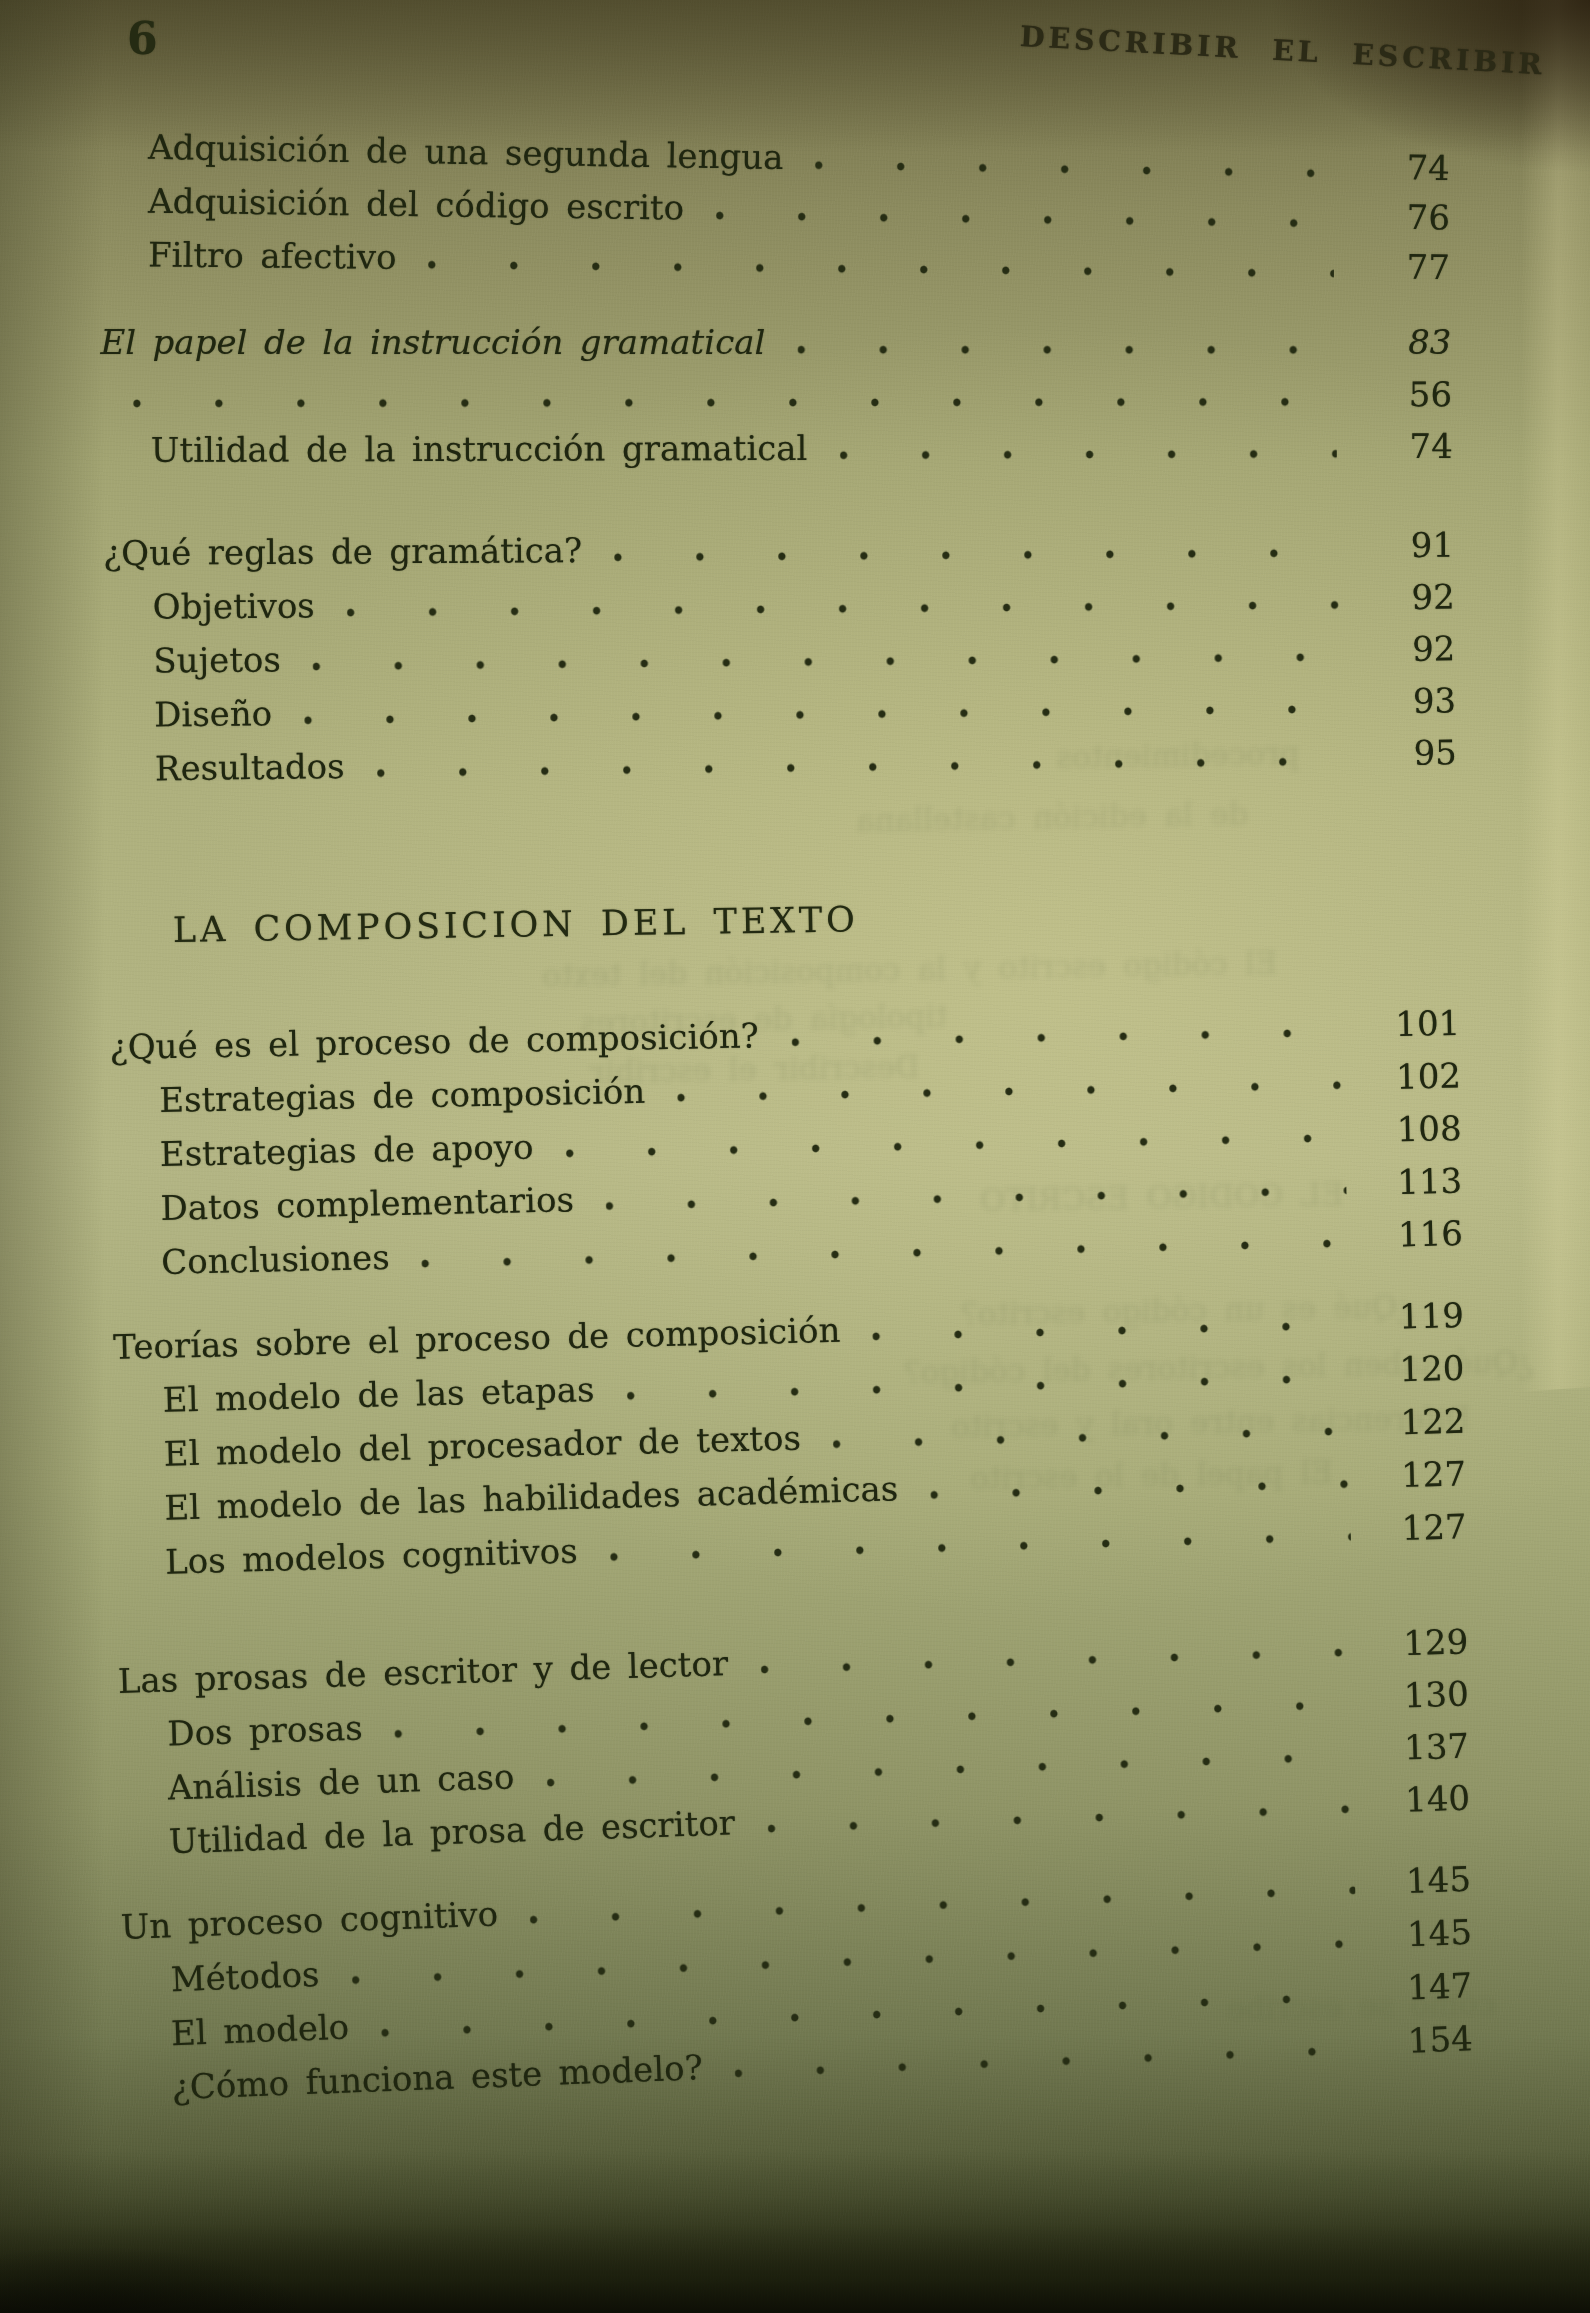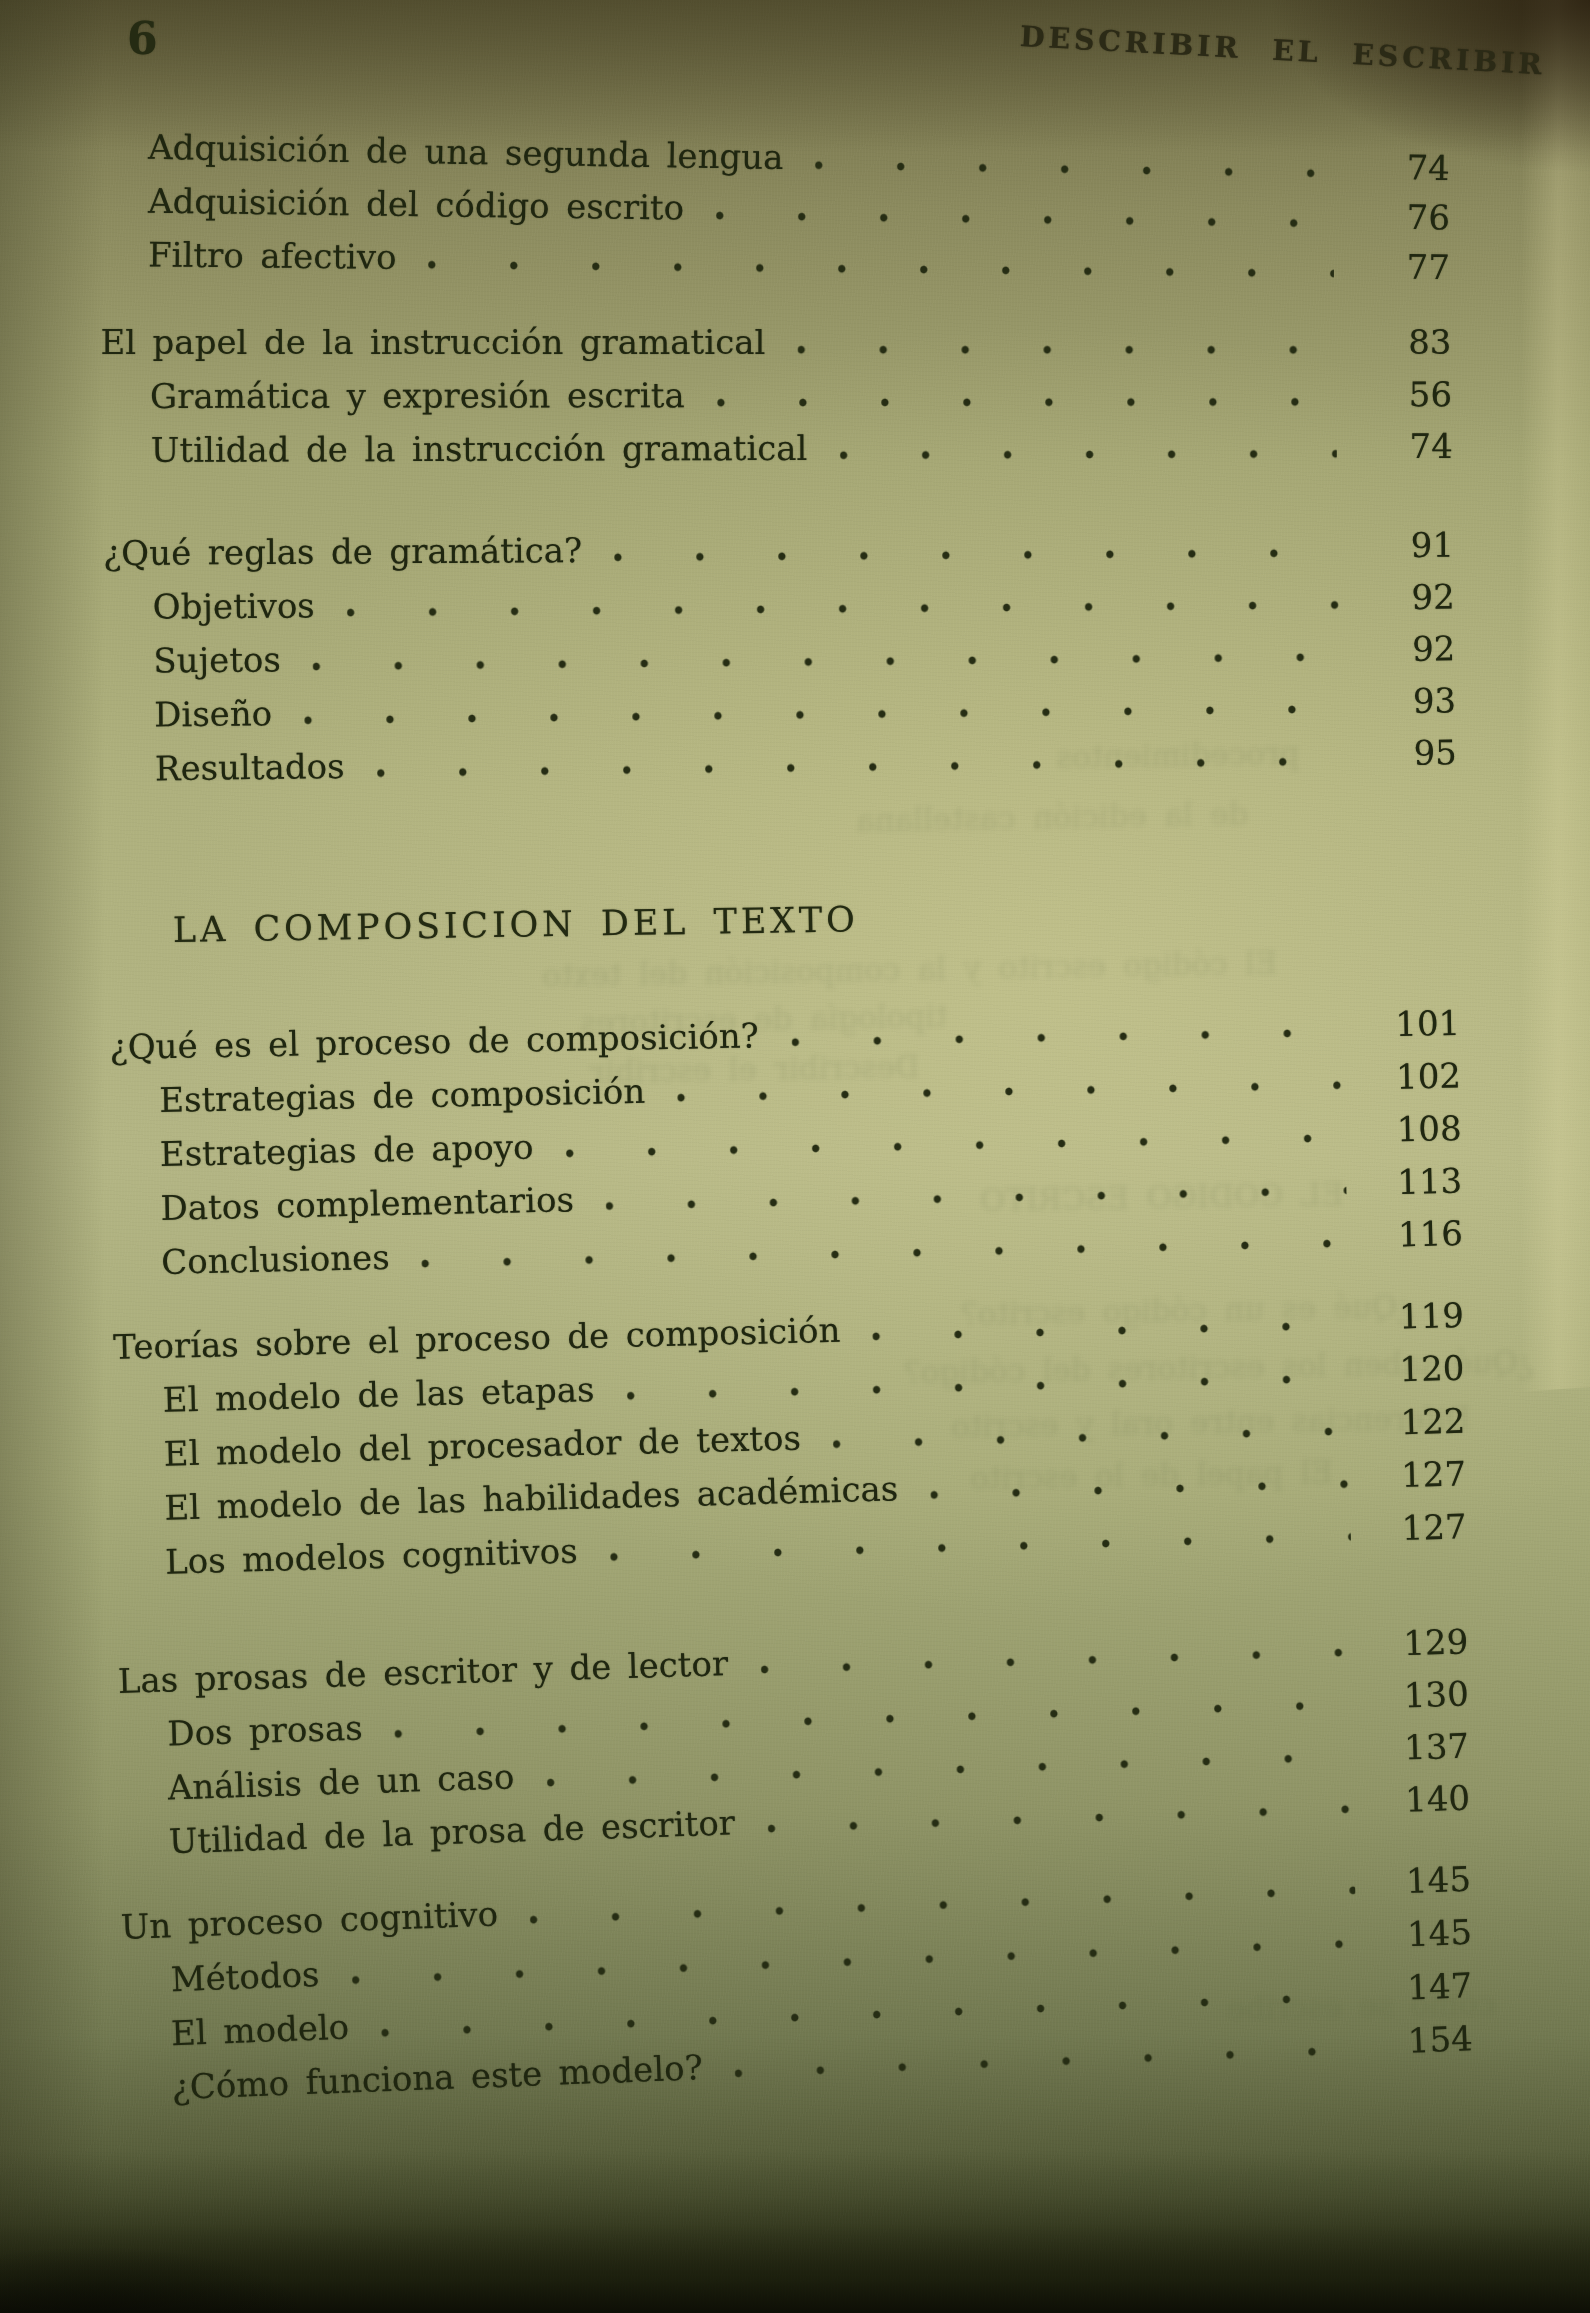--- a/index.html
+++ b/index.html
@@ -108,27 +108,26 @@
           <span class="leader"></span>
           <span class="num">76</span>
         </div>
         <div class="toc-line lvl2" style="transform: translateX(0px) rotate(0.561413deg);">
           <span class="lab">Filtro afectivo</span>
           <span class="leader"></span>
           <span class="num">77</span>
         </div>
       </div>
       <div class="toc-block" style="margin-bottom: 49px;">
-        <div class="toc-line lvl1" style="transform: translateX(1.4px) rotate(0.0174999deg);">
+        <div class="toc-line lvl1" style="transform: translateX(1.4px) rotate(0.0174999deg); font-style: italic;">
           <span class="lab">El papel de la instrucción gramatical</span>
           <span class="leader"></span>
           <span class="num">83</span>
         </div>
         <div class="toc-line lvl2" style="transform: translateX(2.1px) rotate(-0.0775deg);">
-          <span class="lab">Gramática y expresión escrita</span>
           <span class="leader"></span>
           <span class="num">56</span>
         </div>
         <div class="toc-line lvl2" style="transform: translateX(2.8px) rotate(-0.1725deg);">
           <span class="lab">Utilidad de la instrucción gramatical</span>
           <span class="leader"></span>
           <span class="num">74</span>
         </div>
       </div>
       <div class="toc-block" style="margin-bottom: 107px;">

